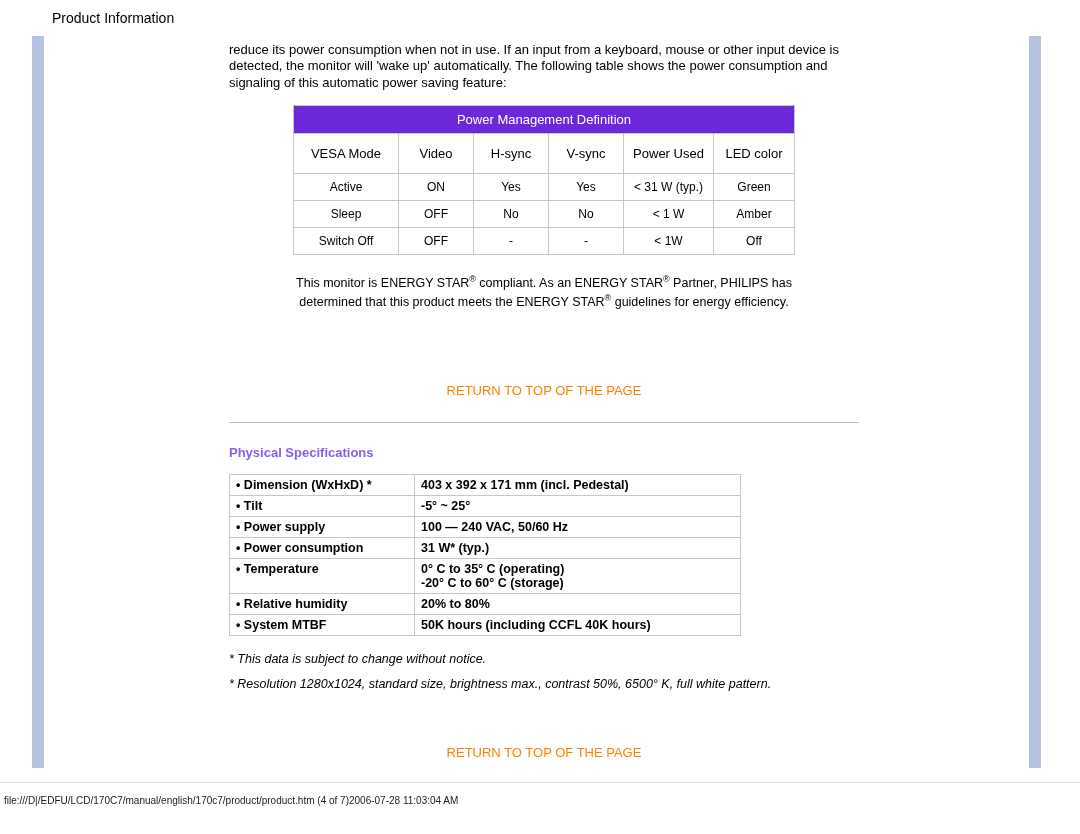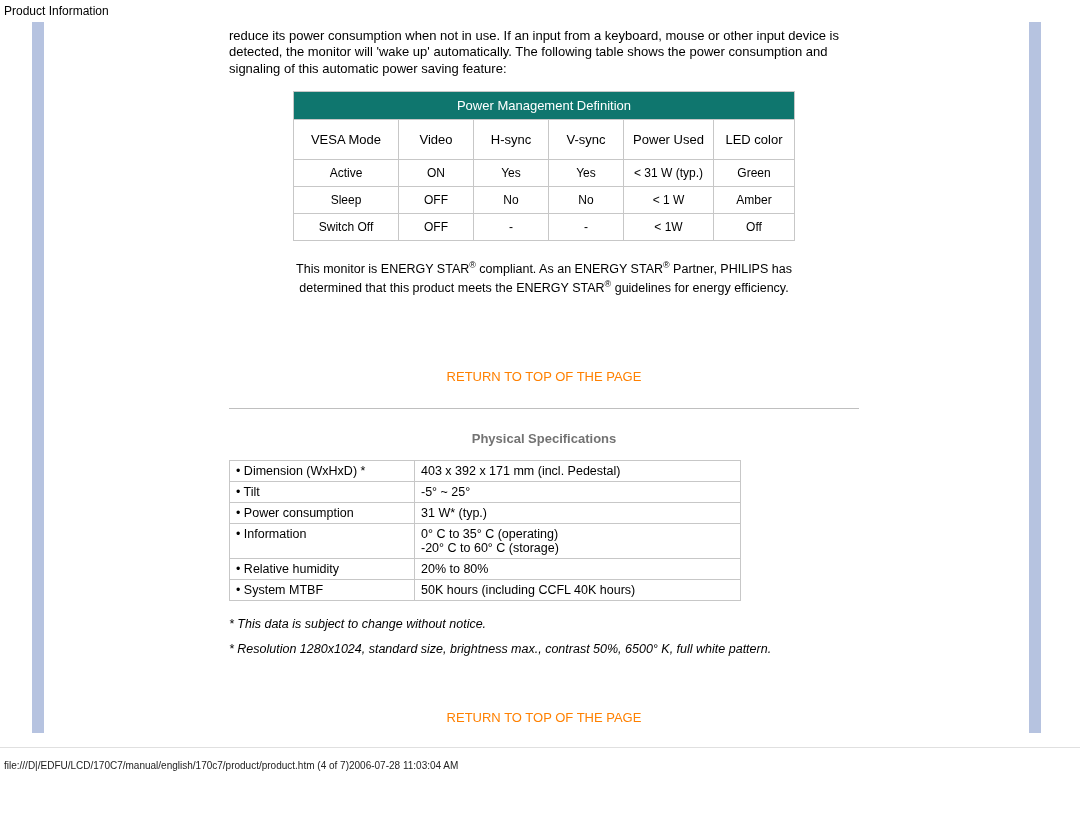--- a/index.html
+++ b/index.html
@@ -4,22 +4,23 @@
 <style>
   body {
     margin: 0;
     font-family: Arial, Helvetica, sans-serif;
     font-size: 13px;
     color: #000;
     background: #fff;
     width: 1080px;
   }
   .top-label {
-    font-size: 12px;
-    padding: 4px 4px;
+    font-size: 14px;
+    padding: 10px 4px;
+    margin-left: 48px;
   }
   .page-wrap {
     display: flex;
     padding-left: 32px;
   }
   .sidebar-left {
     width: 12px;
     background: #b6c3e0;
     flex: 0 0 12px;
   }
@@ -43,21 +44,21 @@
     margin-bottom: 14px;
   }
 
   
   .pm-outer {
     width: 500px;
     margin: 0 auto 18px auto;
     border: 1px solid #c7c7c7;
   }
   .pm-title {
-    background: #0f766e;
+    background: #6d28d9;
     color: #fff;
     text-align: center;
     padding: 6px 4px;
     font-size: 13px;
     border-bottom: 1px solid #c7c7c7;
   }
   .pm-grid {
     display: grid;
     grid-template-columns: 105px 75px 75px 75px 90px 80px;
   }
@@ -98,32 +99,32 @@
   }
   .return-link-2 { margin: 52px 0 8px 0; }
 
   hr.rule {
     border: none;
     border-top: 1px solid #bfbfbf;
     margin: 10px 0 22px 0;
   }
 
   .section-heading {
-    color: #737373;
+    color: #8b5cf6;
     font-size: 13px;
     font-weight: bold;
     margin-bottom: 14px;
-    text-align: center;
   }
 
   
   .phys-table {
     width: 510px;
     border: 1px solid #c7c7c7;
     margin-bottom: 14px;
+    font-weight: bold;
   }
   .phys-row {
     display: grid;
     grid-template-columns: 185px 1fr;
   }
   .phys-cell {
     border-bottom: 1px solid #c7c7c7;
     border-right: 1px solid #c7c7c7;
     padding: 3px 6px;
     font-size: 12.5px;
@@ -208,25 +209,29 @@
     <div class="phys-table">
       <div class="phys-row">
         <div class="phys-cell">• Dimension (WxHxD) *</div>
         <div class="phys-cell">403 x 392 x 171 mm (incl. Pedestal)</div>
       </div>
       <div class="phys-row">
         <div class="phys-cell">• Tilt</div>
         <div class="phys-cell">-5° ~ 25°</div>
       </div>
       <div class="phys-row">
+        <div class="phys-cell">• Power supply</div>
+        <div class="phys-cell">100 — 240 VAC, 50/60 Hz</div>
+      </div>
+      <div class="phys-row">
         <div class="phys-cell">• Power consumption</div>
         <div class="phys-cell">31 W* (typ.)</div>
       </div>
       <div class="phys-row">
-        <div class="phys-cell">• Information</div>
+        <div class="phys-cell">• Temperature</div>
         <div class="phys-cell" style="white-space:pre-line">0° C to 35° C (operating)
 -20° C to 60° C (storage)</div>
       </div>
       <div class="phys-row">
         <div class="phys-cell">• Relative humidity</div>
         <div class="phys-cell">20% to 80%</div>
       </div>
       <div class="phys-row">
         <div class="phys-cell">• System MTBF</div>
         <div class="phys-cell">50K hours (including CCFL 40K hours)</div>

